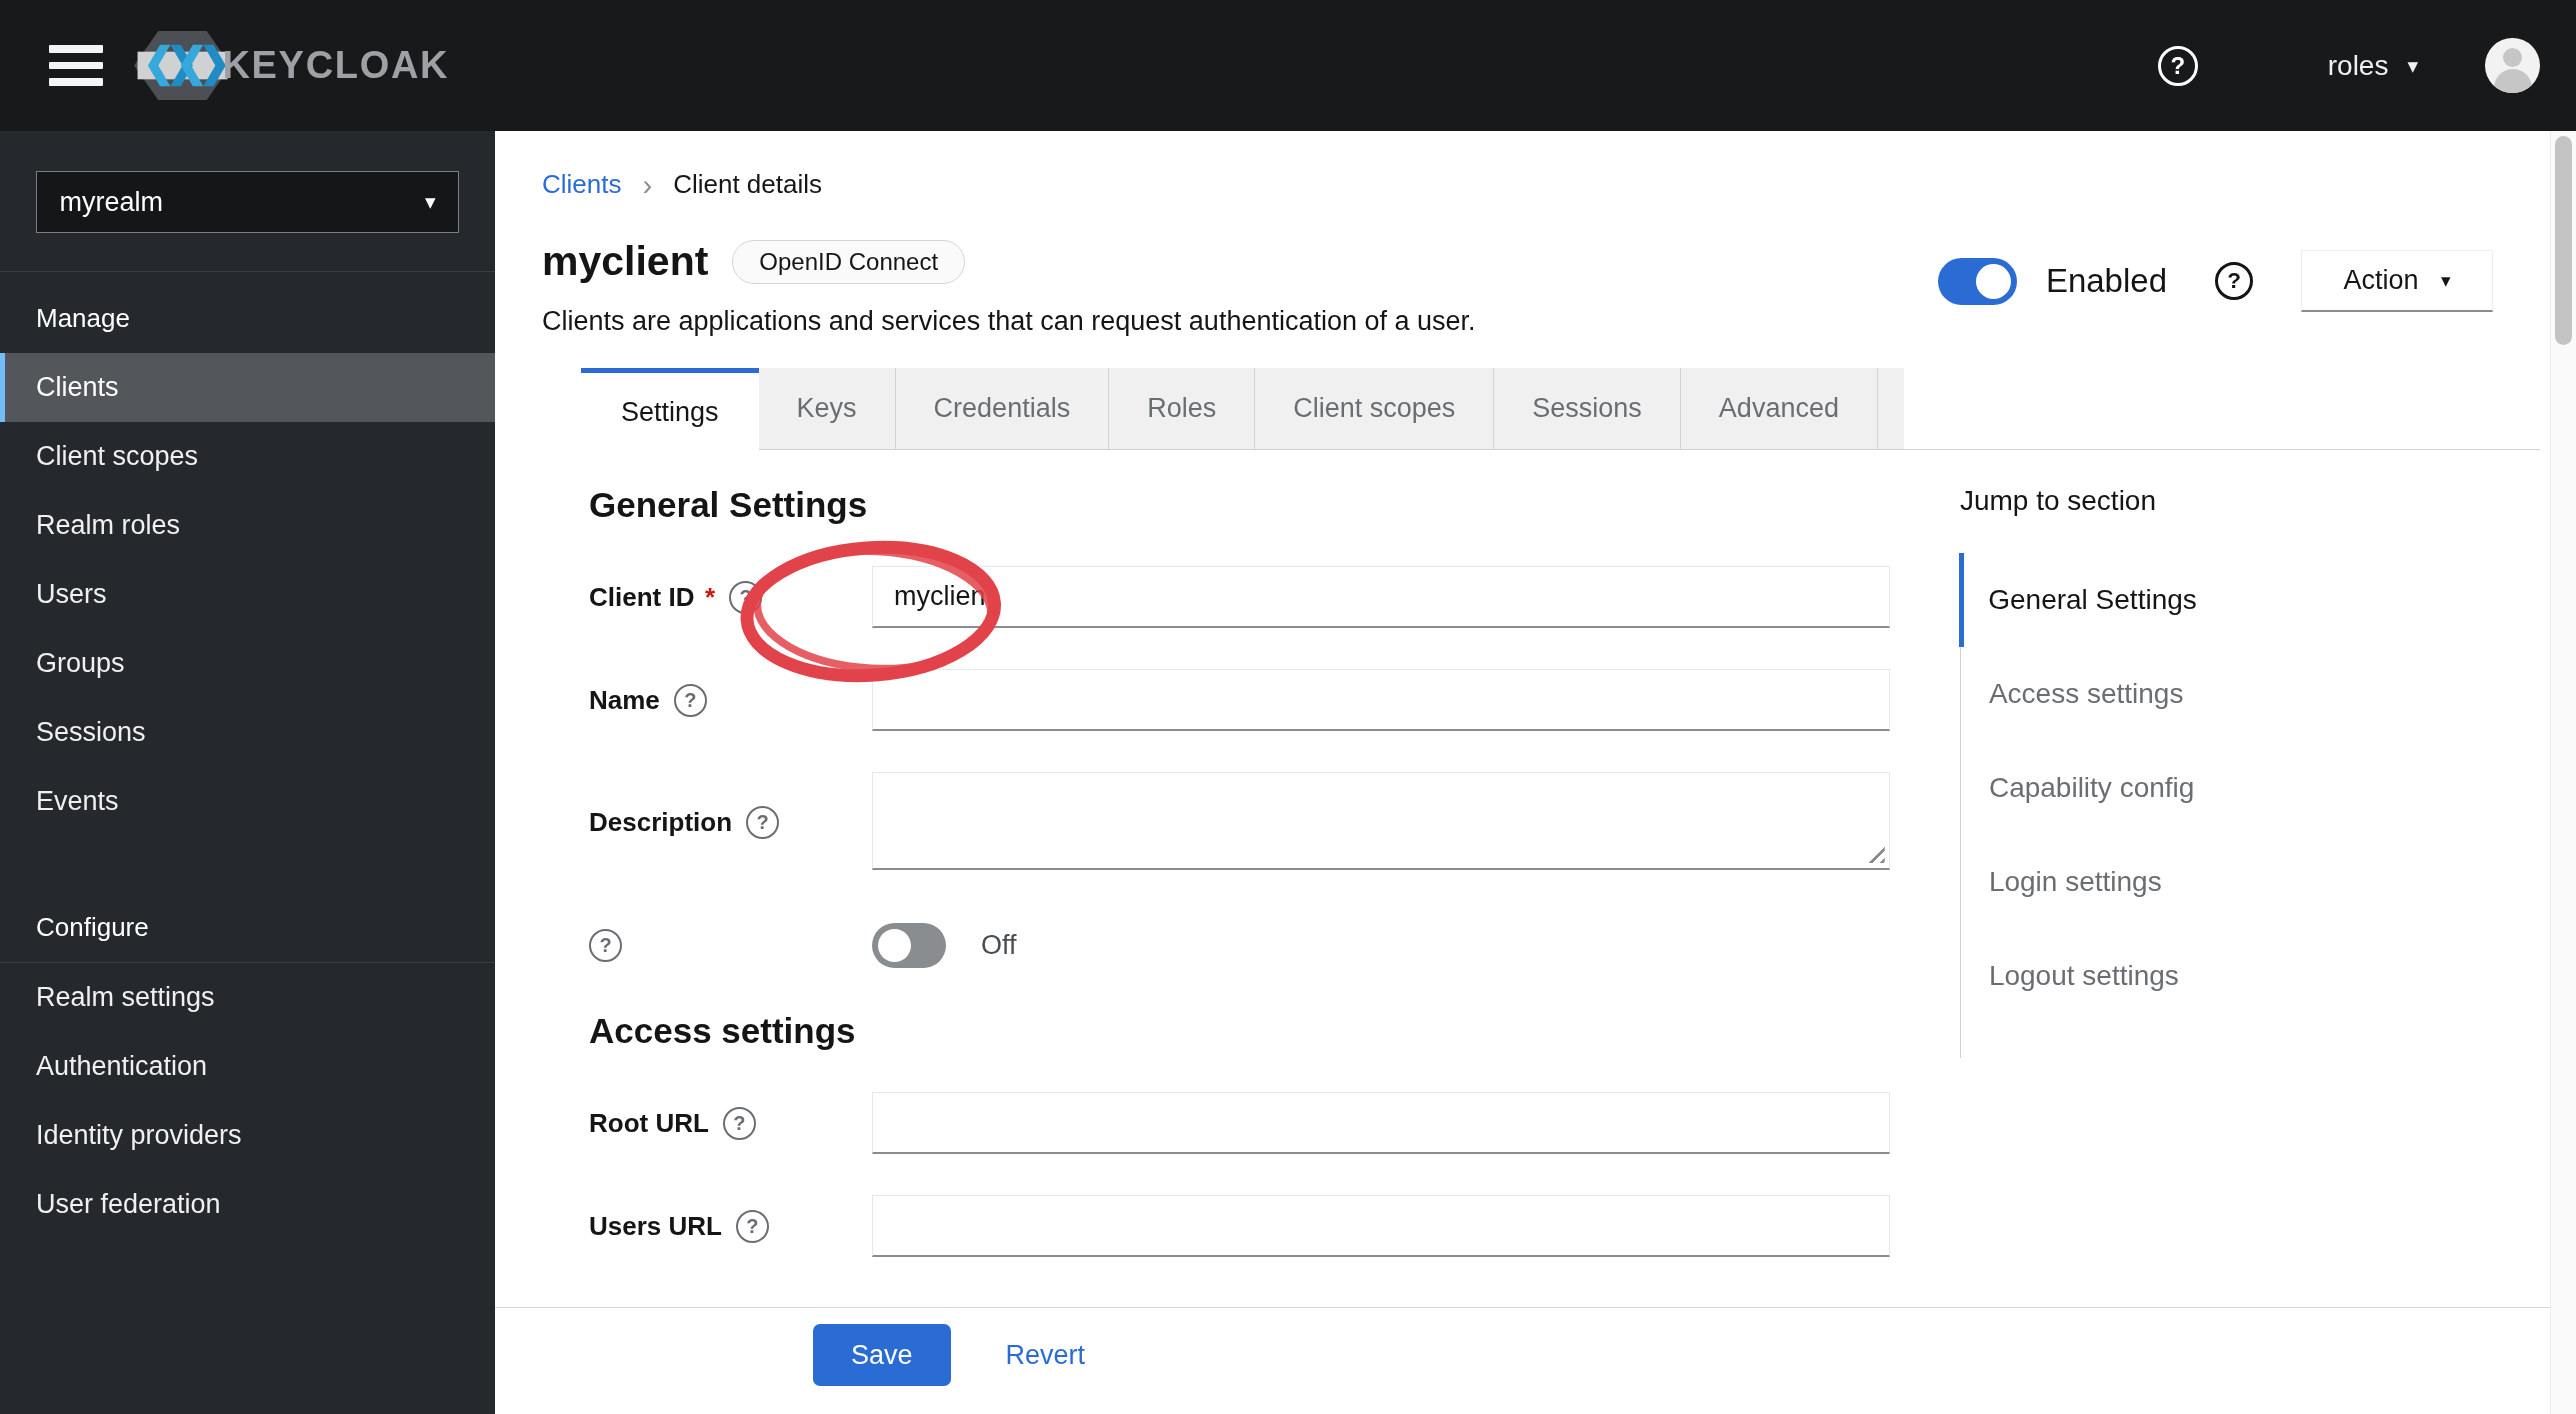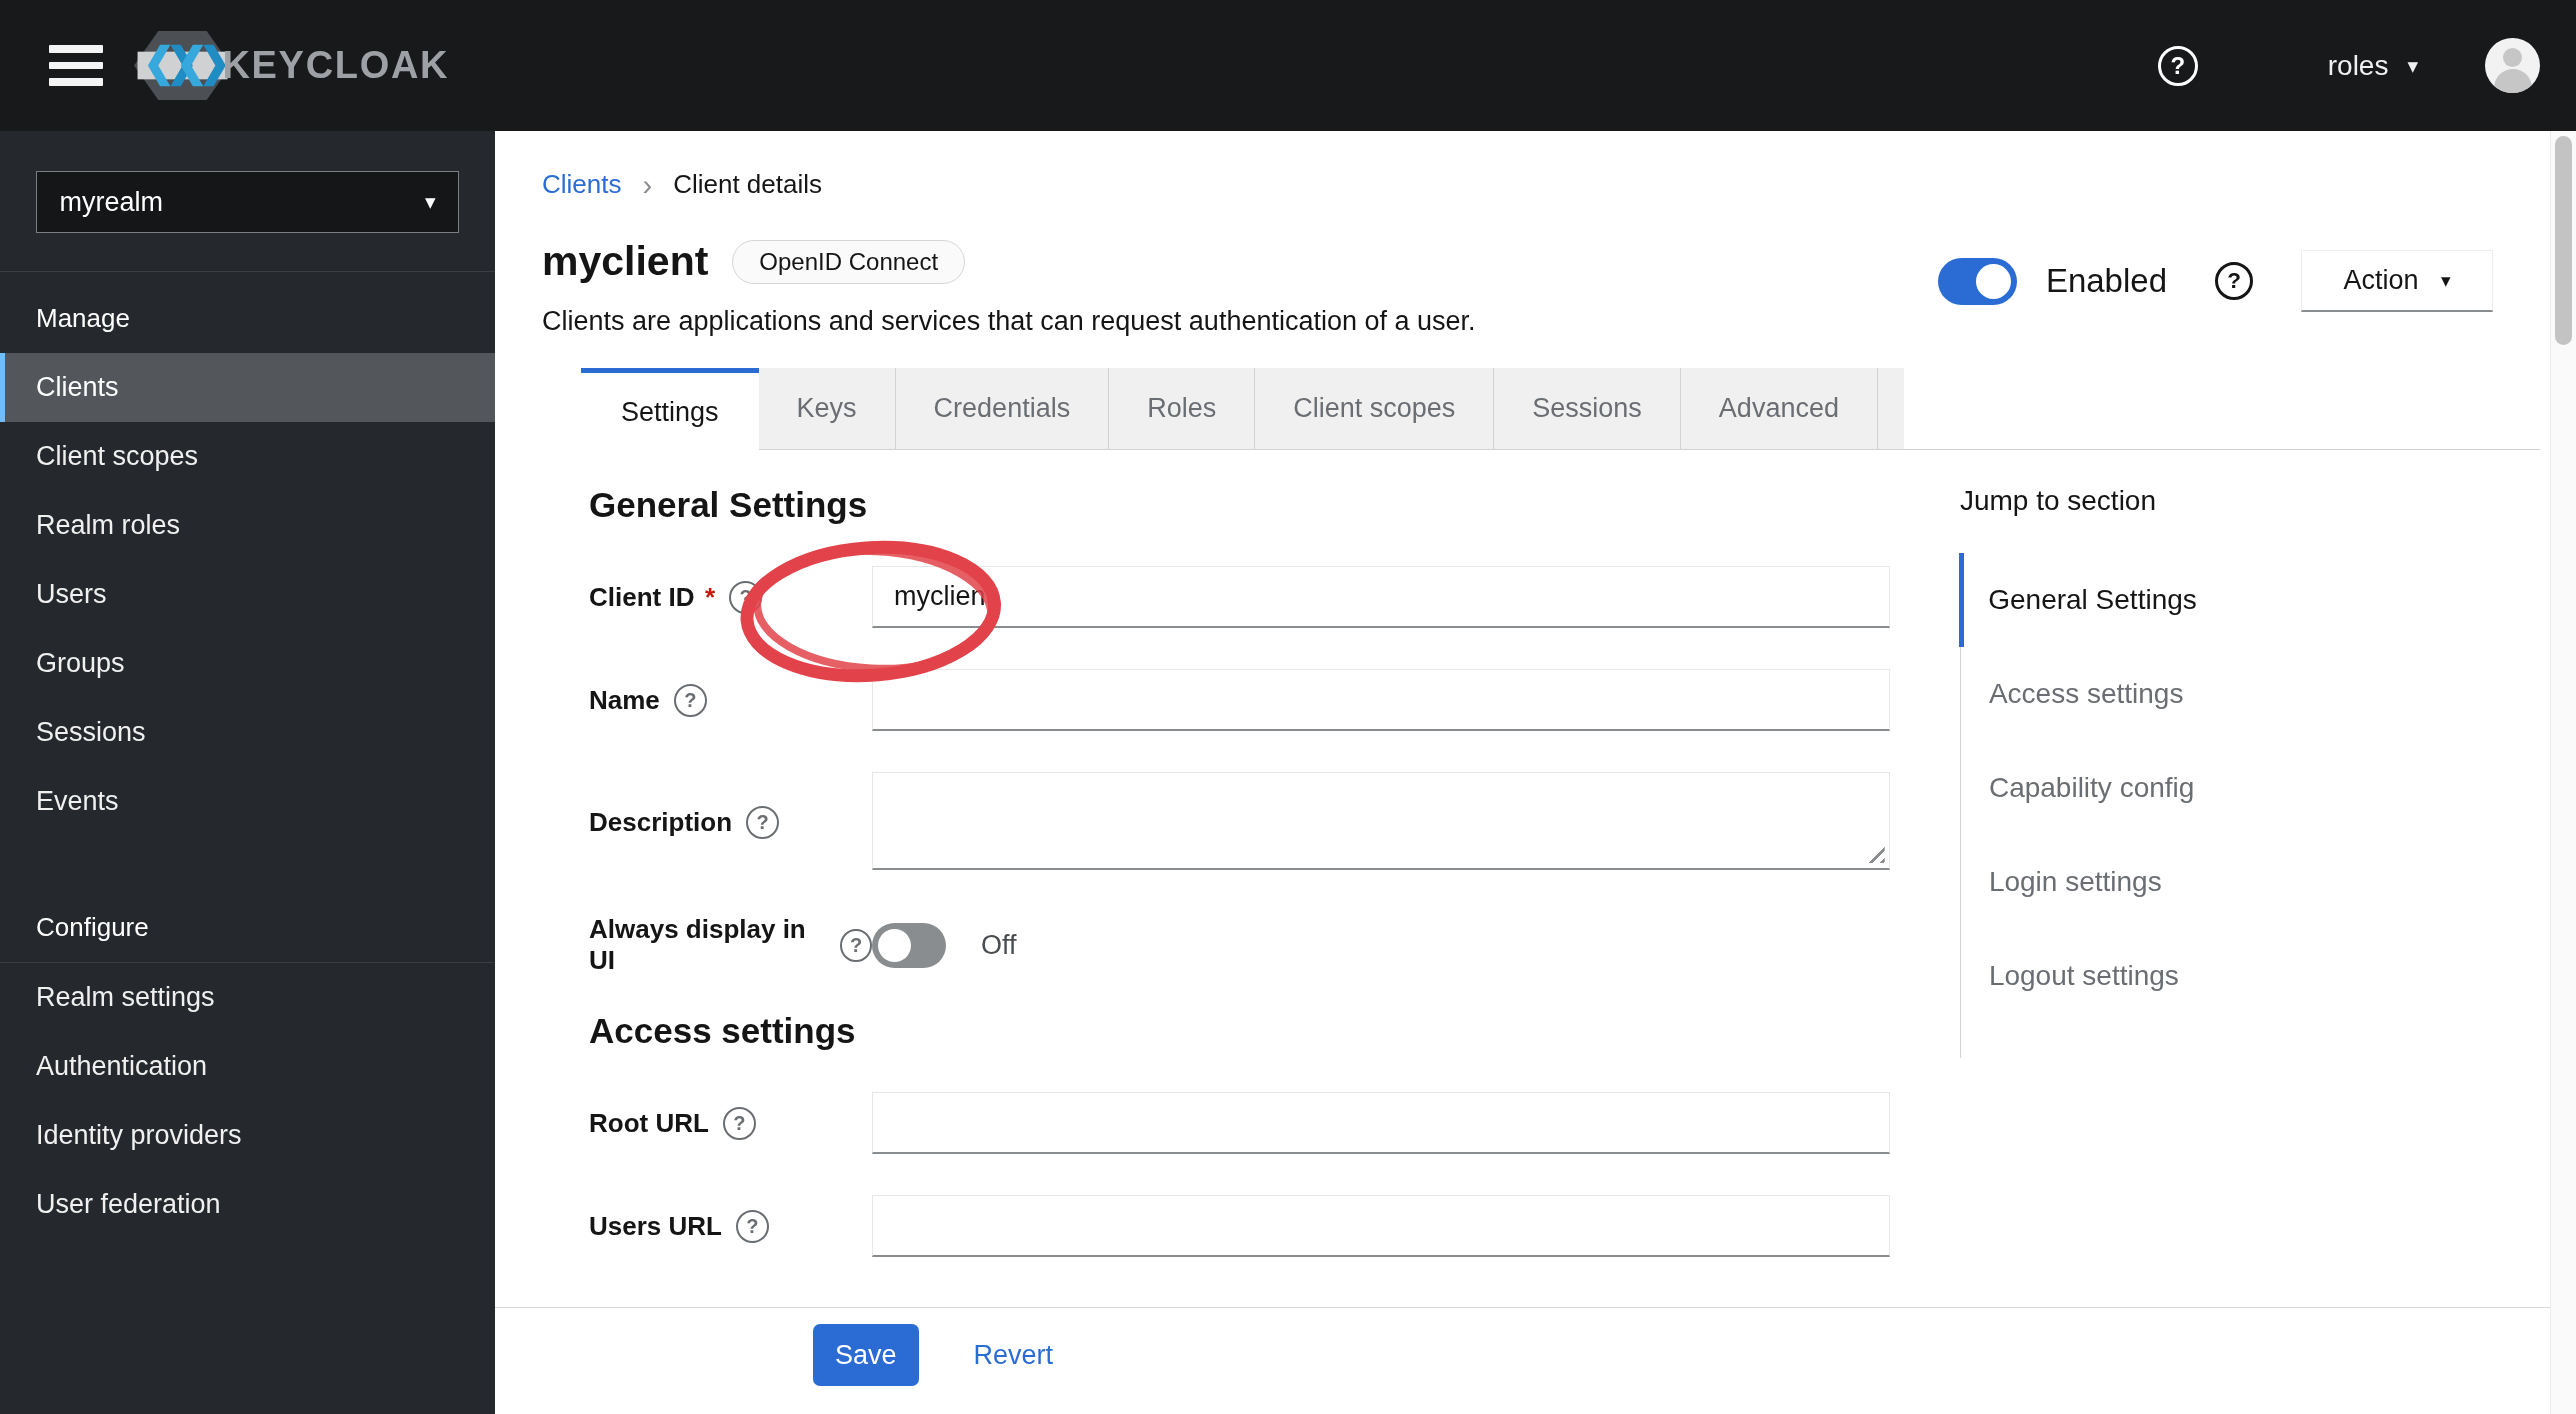--- a/index.html
+++ b/index.html
@@ -107,21 +107,21 @@
   .jump { margin-left:70px; width:536px; }
   .jump-title { font-size:28px; font-weight:500; color:#151515; }
   .jump-nav { margin-top:36px; border-left:1.7px solid #d2d2d2; padding-bottom:35px; }
   .jump-item { padding:31px 0 31px 28px; font-size:28px; color:#6a6e73; cursor:pointer; }
   .jump-item.active { color:#151515; border-left:5.2px solid #2b6cd4; margin-left:-1.7px; padding-left:24px; }
 
   
   .footer-bar { margin-top:50px; border-top:1.7px solid #d8d8d8; height:95px;
     display:flex; align-items:center; padding-left:318px; gap:55px; }
   .save-btn { background:#2b6cd4; color:#ffffff; border:none; border-radius:7px;
-    height:62px; padding:0 22px; font-size:27px; cursor:pointer; font-family:"Liberation Sans", sans-serif; }
+    height:62px; padding:0 38px; font-size:27px; cursor:pointer; font-family:"Liberation Sans", sans-serif; }
   .revert-btn { background:none; border:none; color:#2b6cd4; font-size:27px; cursor:pointer;
     font-family:"Liberation Sans", sans-serif; }
 
   
   .annotation { position:absolute; left:730px; top:534px; z-index:25; pointer-events:none; }
 
   
   .scrollbar { position:absolute; top:131px; right:0; width:26px; height:1284px;
     background:#fafafa; border-left:0.9px solid #ececec; z-index:40; }
   .scroll-thumb { position:absolute; top:5.2px; left:3.5px; width:17.3px; height:209px;
@@ -263,21 +263,20 @@
               <span class="help-circle help-gray">?</span>
             </div>
             <div class="form-field">
               <textarea class="text-area" style=""></textarea>
               <span class="resize-handle"></span>
             </div>
           </div>
 
           <div class="form-row">
             <div class="form-label">
-              <span class="label-text">Always display in UI</span>
               <span class="help-circle help-gray">?</span>
             </div>
             <div class="form-field switch-row-field">
               <button class="switch switch-off">
                   <span class="knob"></span>
                 </button>
               <span class="switch-state">Off</span>
             </div>
           </div>
 

